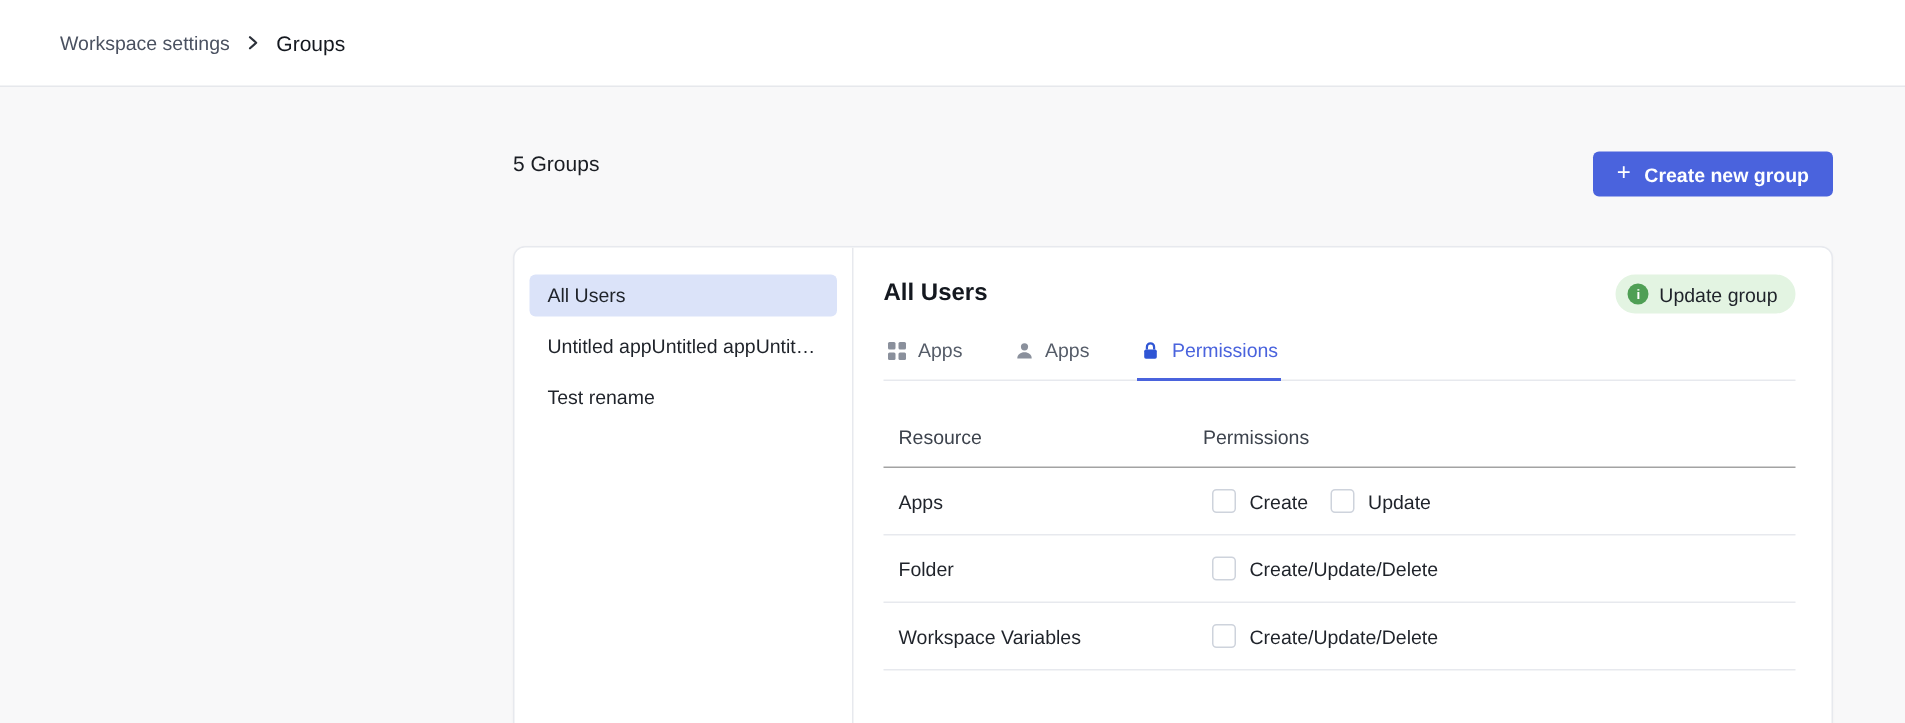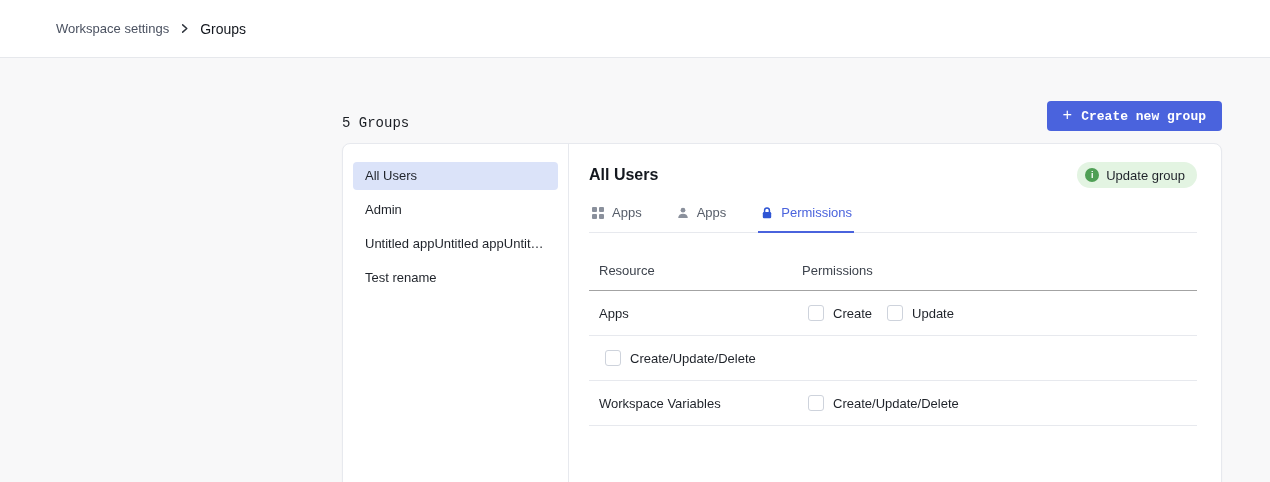--- a/index.html
+++ b/index.html
@@ -8,33 +8,33 @@
     width: 1270px; height: 482px; overflow: hidden;
     font-family: "Liberation Sans", sans-serif;
     background: #f8f8f9; color: #1f232a;
   }
 
   
   .top-header {
     height: 58px; background: #ffffff;
     border-bottom: 1px solid #e6e8ec;
     display: flex; align-items: center;
-    padding-left: 56px;
+    padding-left: 40px;
   }
   .breadcrumb { display: flex; align-items: center; }
   .crumb-parent { font-size: 13px; color: #4a5160; cursor: pointer; }
   .crumb-chevron { margin: 0 10px; display: flex; align-items: center; }
   .crumb-current { font-size: 14px; font-weight: 400; color: #14181f; }
 
   
   .content { padding: 43px 48px 0 342px; }
 
   .toolbar {
-    display: flex; justify-content: space-between; align-items: flex-end;
-    height: 30px; margin-bottom: 12px; font-family: Liberation Mono, monospace;
+    display: flex; justify-content: space-between; align-items: flex-start;
+    height: 30px; margin-bottom: 33px;
   }
   .groups-count { font-size: 14px; font-weight: 500; color: #1a1d23; }
   .create-btn {
     background: var(--accent, #4a63dd); color: #ffffff;
     border: none; border-radius: 4px; height: 30px; padding: 0 16px;
     font-family: inherit; font-size: 13px; font-weight: 600;
     display: inline-flex; align-items: center; gap: 9px; cursor: pointer;
   }
   .plus-glyph { font-size: 16px; font-weight: 400; line-height: 1; margin-top: -1px; }
 
@@ -129,21 +129,20 @@
     <button class="create-btn">
       <span class="plus-glyph">+</span>
       <span>Create new group</span>
     </button>
   </div>
 
   <div class="card">
 
     <aside class="group-list">
       <div class="group-item selected">All Users</div>
-      <div class="group-item">Admin</div>
       <div class="group-item">Untitled appUntitled appUntitle…</div>
       <div class="group-item">Test rename</div>
     </aside>
 
     <section class="detail">
 
       <div class="detail-header">
         <h2 class="group-title">All Users</h2>
         <span class="badge">
           <span class="badge-dot">i</span>
@@ -201,20 +200,21 @@
               <span>Create</span>
             </label>
             <label class="perm-option">
               <input type="checkbox" style="">
               <span>Update</span>
             </label>
           </div>
         </div>
 
         <div class="perm-row">
+          <span class="col-resource resource-label">Folder</span>
           <div class="perm-options">
             <label class="perm-option">
               <input type="checkbox" style="">
               <span>Create/Update/Delete</span>
             </label>
           </div>
         </div>
 
         <div class="perm-row">
           <span class="col-resource resource-label">Workspace Variables</span>

